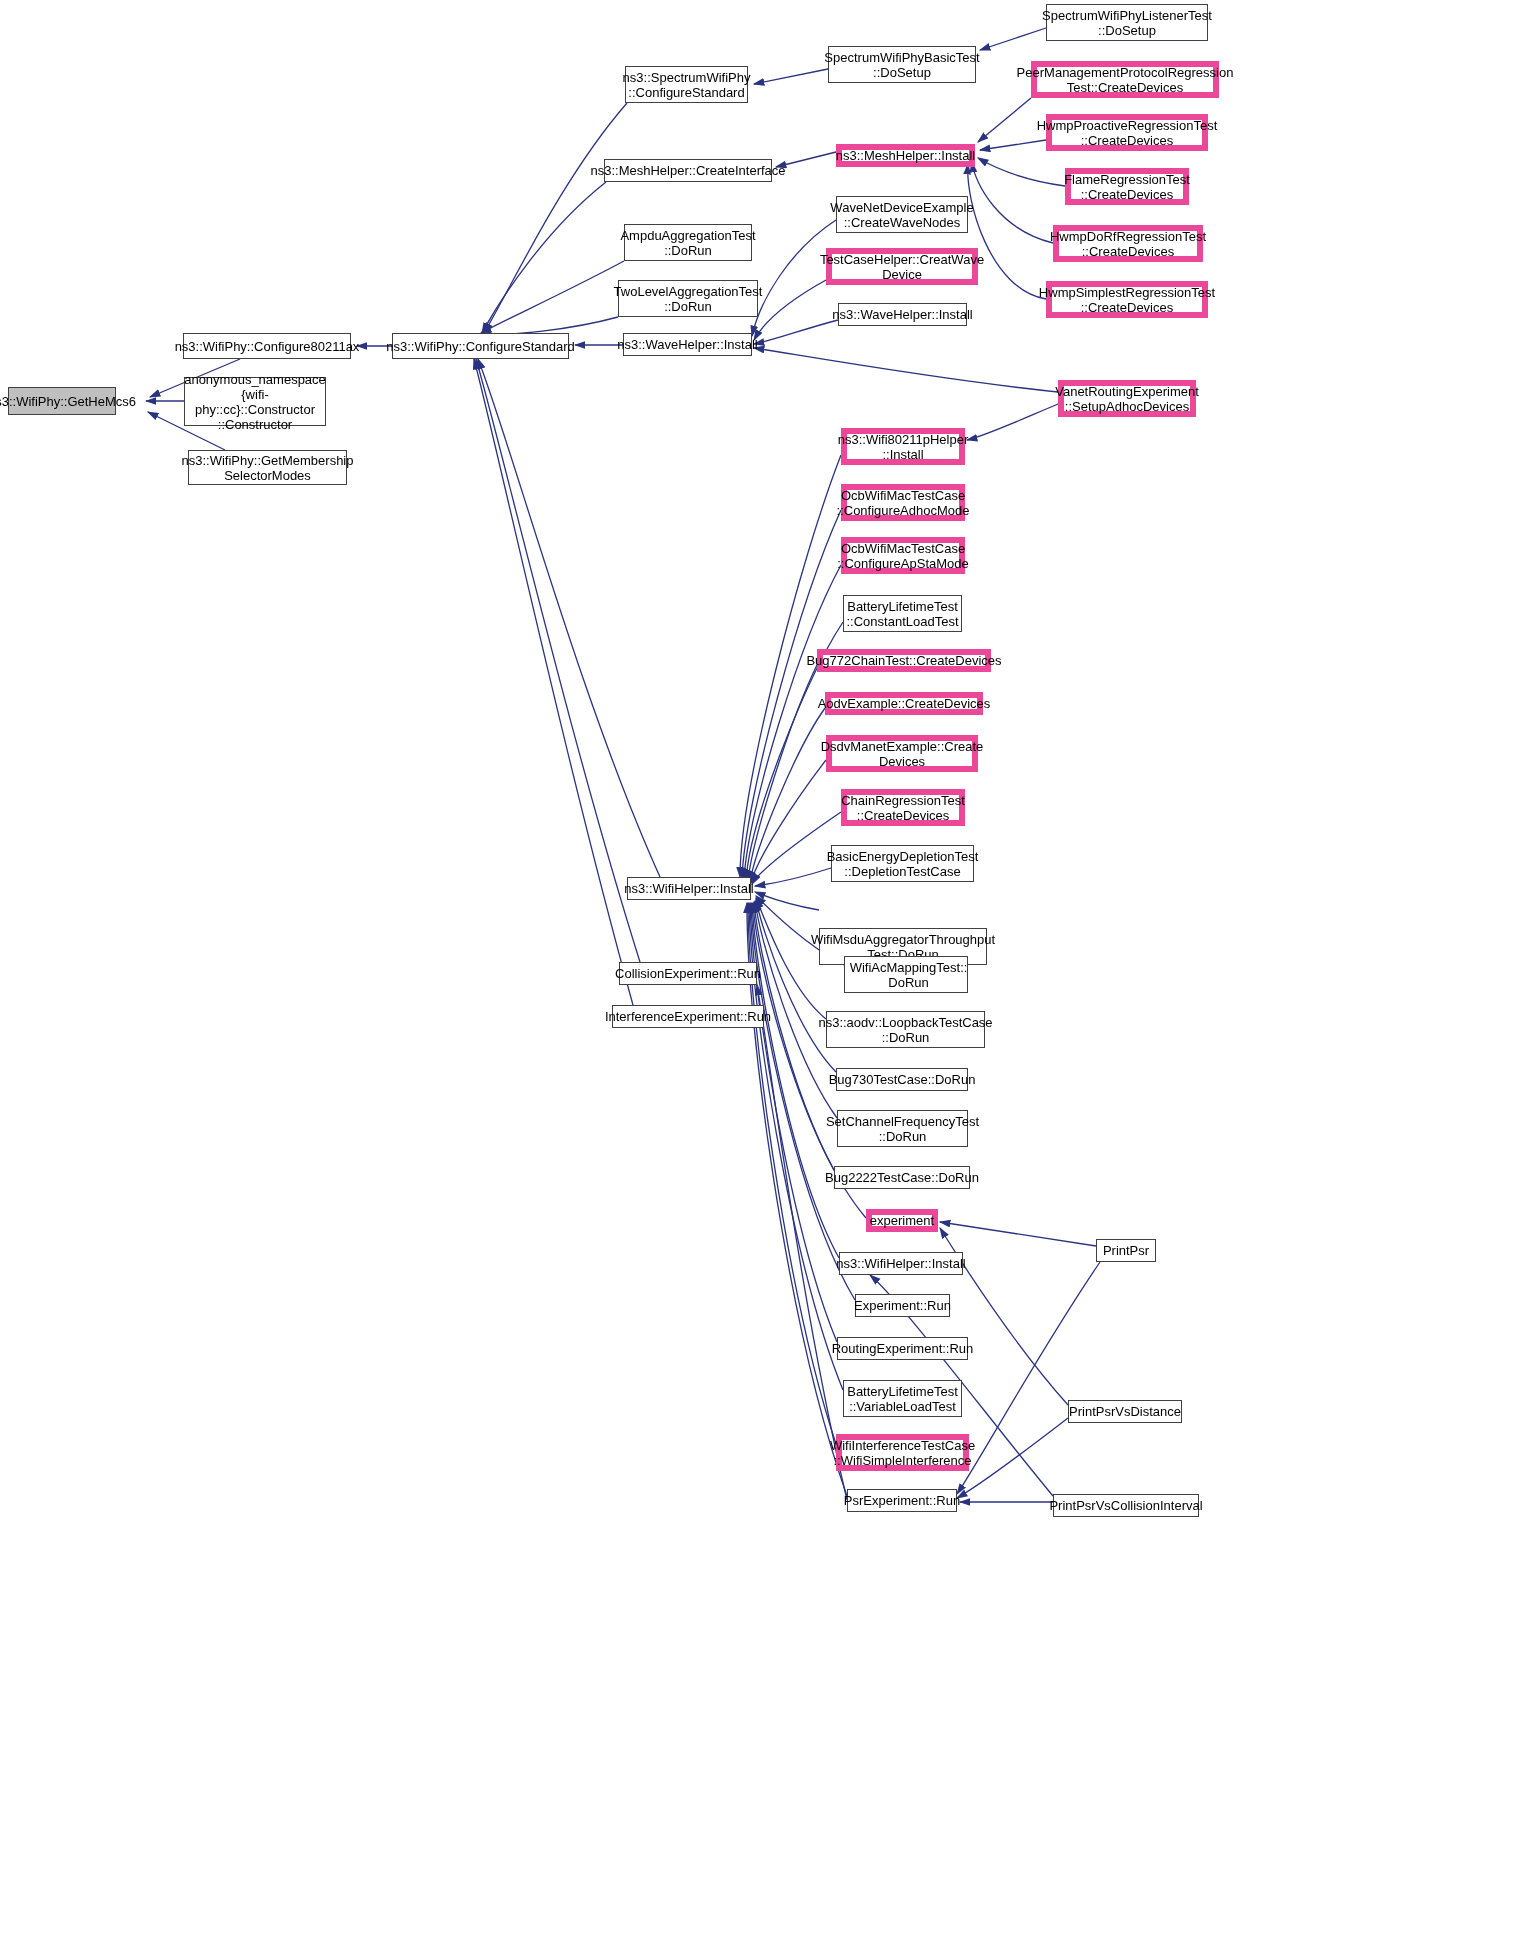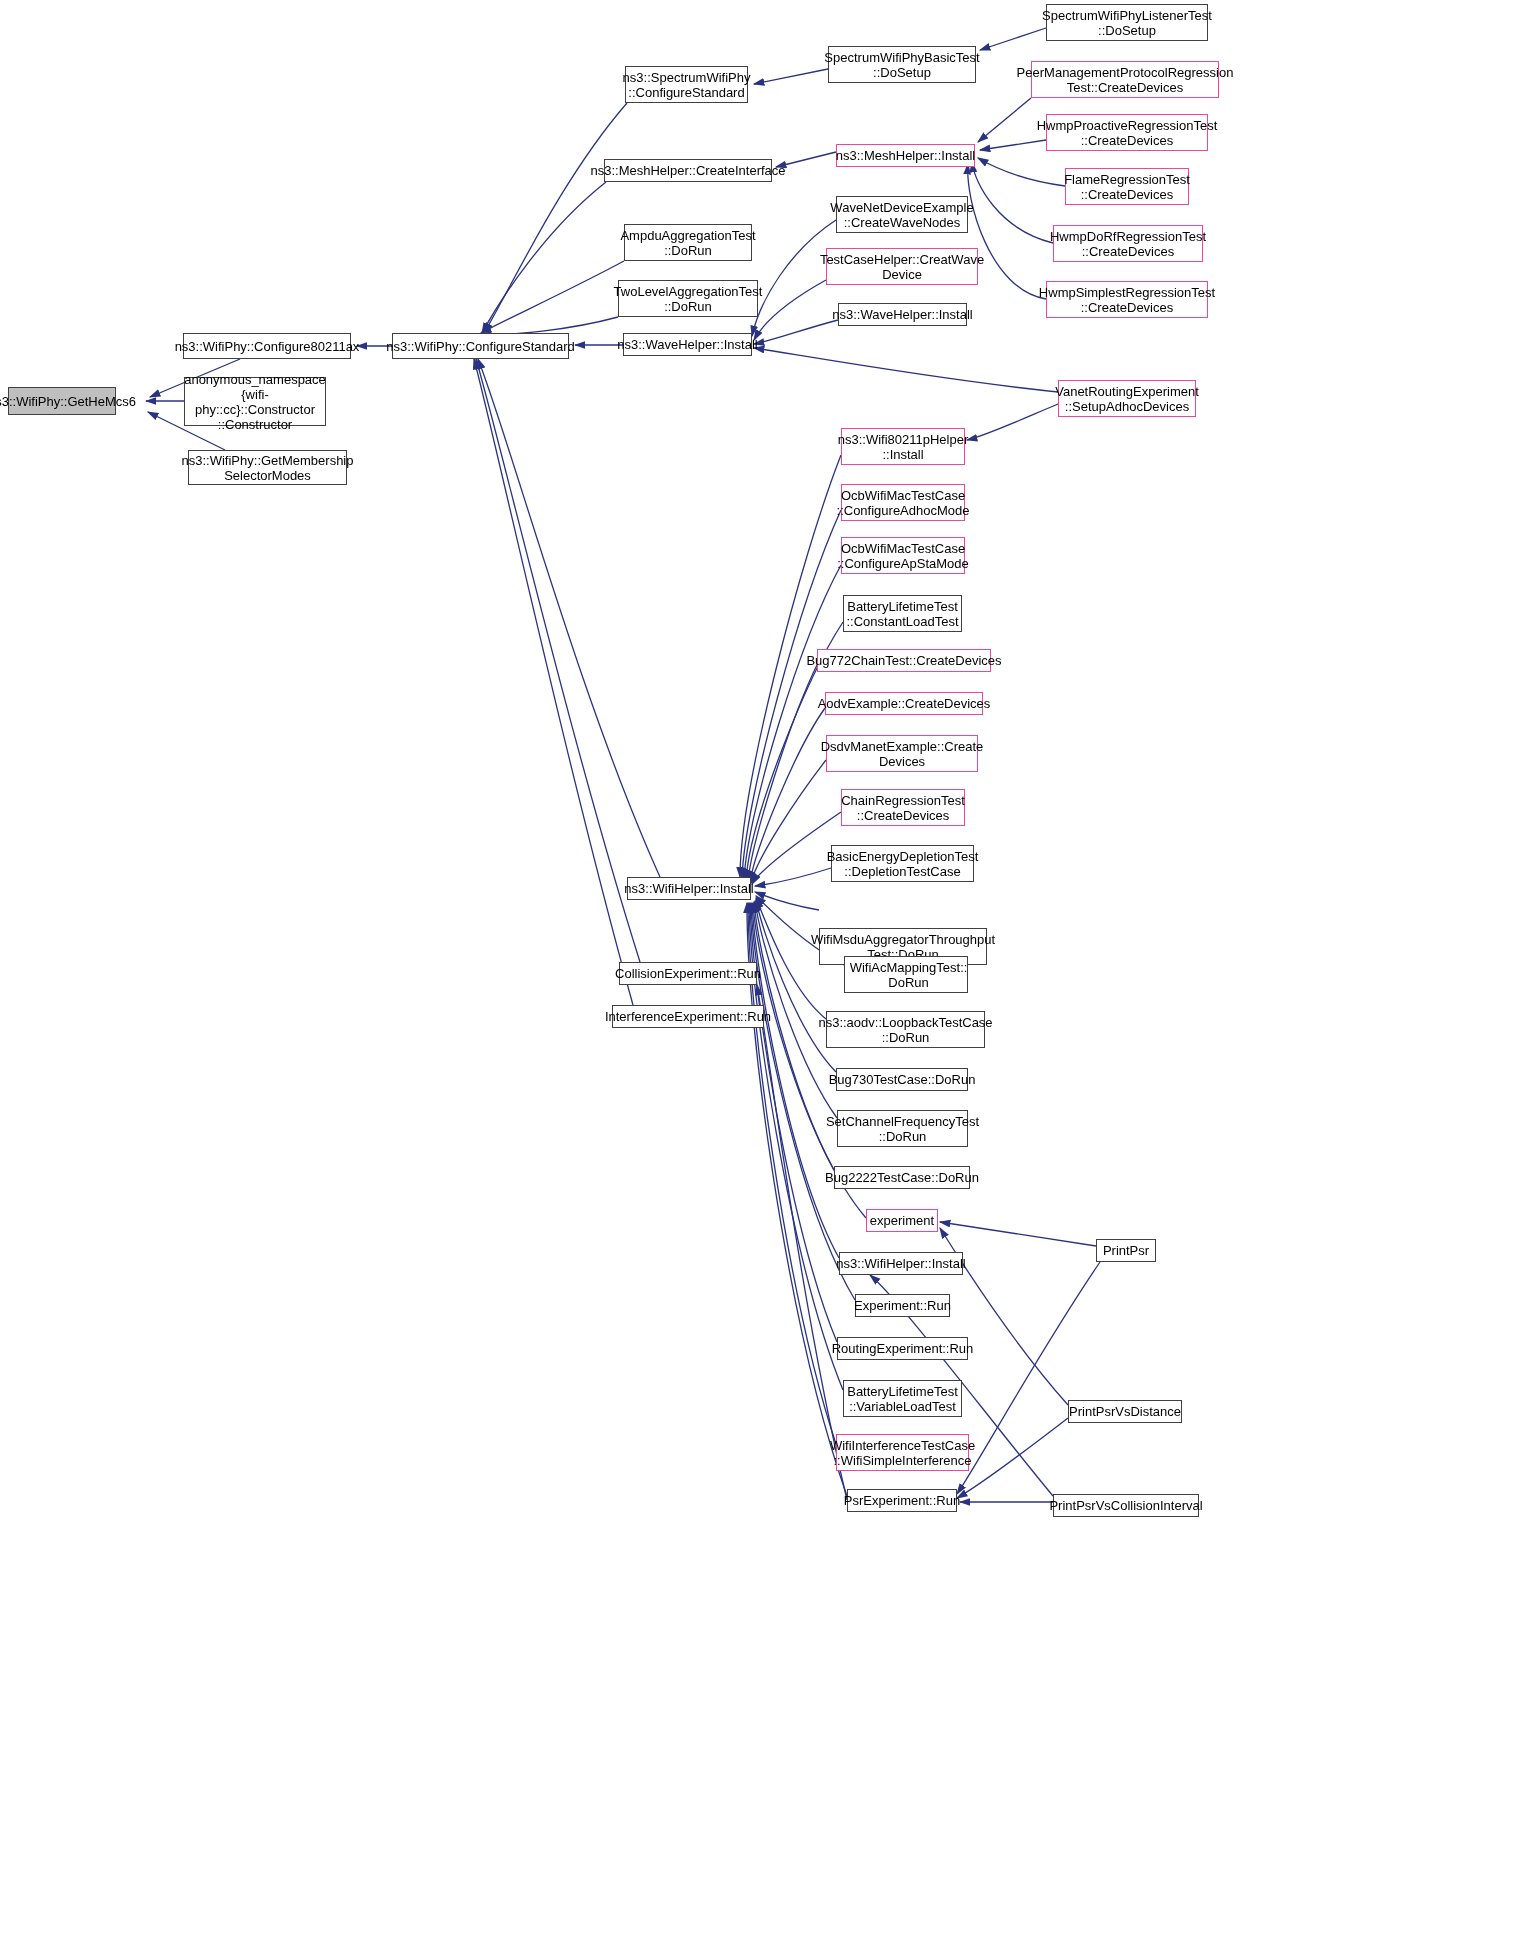--- a/index.html
+++ b/index.html
@@ -26,21 +26,21 @@
     text-align:center;
     font-size:13px;
     line-height:15px;
     color:#000000;
     background:#ffffff;
     border:1px solid #404040;
     padding:1px 3px;
     white-space:pre-line;
     z-index:5;
   }
-  .node.red{ border:1px solid #ec4899; }
+  .node.red{ border:6px solid #ec4899; }
   .node.root{ background:#bfbfbf; border:1px solid #404040; }
 </style>
 </head>
 <body>
 
 <div id="canvas">
   <svg id="edges" xmlns="http://www.w3.org/2000/svg">
     <defs>
       <marker id="arrow" markerWidth="9" markerHeight="9" refX="8" refY="3" orient="auto" markerUnits="strokeWidth">
         <path d="M0,0 L9,3 L0,6 z" fill="#2a3380"></path>

